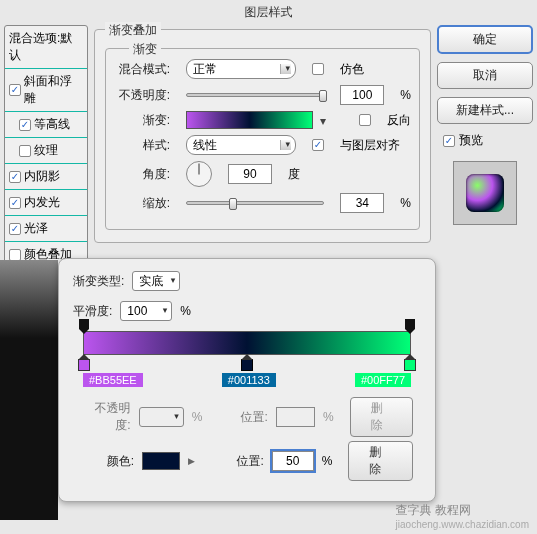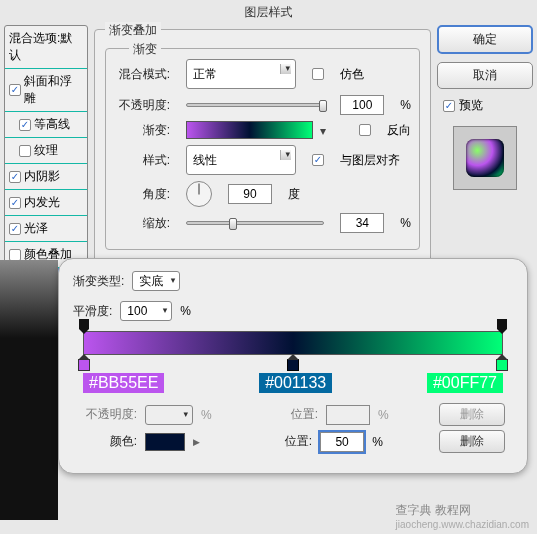--- a/index.html
+++ b/index.html
@@ -13,49 +13,49 @@
 .cb { width: 12px; height: 12px; border: 1px solid #888; background: #fff; border-radius: 2px; display: inline-flex; align-items: center; justify-content: center; }
 .cb.checked::after { content: "✓"; color: #2a66c8; font-size: 10px; line-height: 10px; }
 .cb.checked.inv::after { color: #fff; }
 .center { flex: 1; }
 .group { border: 1px solid #aaa; border-radius: 4px; padding: 8px 10px 12px; position: relative; margin-top: 4px; background: #eee; }
 .group > .legend { position: absolute; top: -8px; left: 10px; background: #eee; padding: 0 4px; color: #333; }
 .innergroup { border: 1px solid #aaa; border-radius: 4px; padding: 10px 8px 10px 8px; position: relative; margin-top: 10px; }
 .innergroup .legend { position: absolute; top: -8px; left: 10px; background: #eee; padding: 0 4px; color: #333; margin-left: 13px; }
 .frow { display: flex; align-items: center; gap: 16px; margin-bottom: 6px; }
 .flabel { width: 56px; text-align: right; color: #222; }
-.select { border: 1px solid #888; border-radius: 3px; background: #fff; padding: 1px 18px 1px 6px; position: relative; min-width: 80px; height: 30px; display:flex; align-items:center;}
+.select { border: 1px solid #888; border-radius: 9px; background: #fff; padding: 1px 18px 1px 6px; position: relative; min-width: 80px; height: 20px; display:flex; align-items:center;}
 .select::after { content: ""; position: absolute; right: 4px; top: 4px; width: 10px; height: 10px; background: linear-gradient(#f8f8f8,#ccc); border-left:1px solid #aaa; }
 .select::before{ content:"▾"; position:absolute; right:5px; top:3px; font-size:9px; color:#333; z-index:2;}
 .slider { flex: 1; height: 4px; background: #ccc; border: 1px solid #888; border-radius: 2px; position: relative; }
 .slider .thumb { position: absolute; top: -4px; width: 8px; height: 12px; background: linear-gradient(#fff,#ccc); border: 1px solid #666; border-radius: 2px; transform: translateX(-50%); }
 .numbox { width: 44px; height: 20px; border: 1px solid #888; background: #fff; text-align: center; display:flex; align-items:center; justify-content:center; }
 .numbox.disabled{ background:#eee; color:#999;}
 .gradient-swatch { flex: 1; height: 18px; border: 1px solid #555; background: linear-gradient(90deg, #BB55EE 0%, #001133 50%, #00FF77 100%); position: relative; }
 .gradient-swatch::after { content: "▾"; position:absolute; right:-14px; top:2px; color:#444;}
 .right { width: 96px; display: flex; flex-direction: column; gap: 8px; align-items: stretch; }
 .btn { border: 1px solid #888; border-radius: 5px; background: linear-gradient(#fdfdfd,#e4e4e4); padding: 4px 0; text-align: center; color: #222; }
 .btn.primary { border: 2px solid #4a7fd0; text-align: center; }
 .preview { width: 64px; height: 64px; border: 1px solid #888; background: #ccc; margin: 4px auto 0; display:flex; align-items:center; justify-content:center; }
 .preview .orb { width: 38px; height: 38px; border-radius: 8px; background: radial-gradient(circle at 30% 30%, #8f6, #b5e 40%, #001133 70%, #00FF77 100%); box-shadow: inset 0 0 3px #000;}
 .angle { width: 26px; height: 26px; border: 1px solid #888; border-radius: 50%; position: relative; background:#f4f4f4;}
 .angle::after { content:""; position:absolute; left:50%; top:50%; width:11px; height:1px; background:#333; transform-origin:left; transform: rotate(-90deg);}
-.editor { position: absolute; left: 58px; top: 258px; width: 470px; background: #eee; border: 1px solid #aaa; border-radius: 15px; padding: 12px 14px 16px; box-shadow: 0 2px 6px rgba(0,0,0,0.3);}
+.editor { position: absolute; left: 58px; top: 258px; width: 378px; background: #eee; border: 1px solid #aaa; border-radius: 8px; padding: 12px 14px 16px; box-shadow: 0 2px 6px rgba(0,0,0,0.3);}
 .erow { display:flex; align-items:center; gap:8px; margin-bottom:10px;}
 .ed-label{ color:#222;}
 .minisel { border:1px solid #888; border-radius:3px; background:#fff; padding:1px 16px 1px 6px; position:relative; height:20px; display:flex; align-items:center;}
 .minisel::after{content:"▾"; position:absolute; right:4px; top:3px; font-size:9px; color:#333;}
 .gradbar{ height:24px; border:1px solid #555; background: linear-gradient(90deg, #BB55EE 0%, #001133 50%, #00FF77 100%); position:relative; margin: 6px 10px 18px;}
 .stop-top{position:absolute; top:-13px; width:10px; height:10px; background:#111; transform: translateX(-50%);}
 .stop-top::after{content:""; position:absolute; left:0; top:10px; border-left:5px solid transparent; border-right:5px solid transparent; border-top:5px solid #111;}
 .stop-bot{position:absolute; bottom:-17px; width:12px; height:12px; border:1px solid #333; transform:translateX(-50%);}
 .stop-bot::before{content:""; position:absolute; left:-1px; top:-6px; border-left:6px solid transparent; border-right:6px solid transparent; border-bottom:6px solid #333;}
 .stop-bot.sel{ border-color:#000;}
 .hexrow{display:flex; gap:6px; margin:6px 10px 10px;}
-.hex{ flex:0 0 auto; color:#fff; padding:1px 6px; font-size:16px;}
+.hex{ flex:0 0 auto; color:#fff; padding:1px 6px; font-size:11px;}
 .bottom{display:flex; align-items:center; gap:8px; margin:4px 8px;}
 .bottom .lbl{ color:#777; width:56px; text-align:right;}
 .bottom .lbl.dark{color:#222;}
 .swatch{ width:40px; height:18px; border:1px solid #555;}
 .delbtn{ border:1px solid #888; border-radius:4px; background:linear-gradient(#fafafa,#e0e0e0); padding:2px 20px; color:#333;}
 .delbtn.dis{ color:#999;}
 .watermark{ position:absolute; right:8px; bottom:4px; color:#888; font-size:11px;}
 .watermark .sub{ font-size:10px; color:#aaa;}
 .darkbg{ position:absolute; left:0; top:260px; width:58px; height:260px; background:linear-gradient(#888,#111 30%);}
 </style>
@@ -161,20 +161,21 @@
           <div class="numbox">34</div>
           <span>%</span>
         </div>
       </div>
     </div>
   </div>
 
   <div class="right">
     <div class="btn primary">确定</div>
     <div class="btn">取消</div>
+    <div class="btn">新建样式...</div>
     <div style="display:flex;align-items:center;gap:4px;padding-left:6px">
       <span class="cb checked"></span>
       <span>预览</span>
     </div>
     <div class="preview">
         <div class="orb"></div>
       </div>
   </div>
 </div>
 

